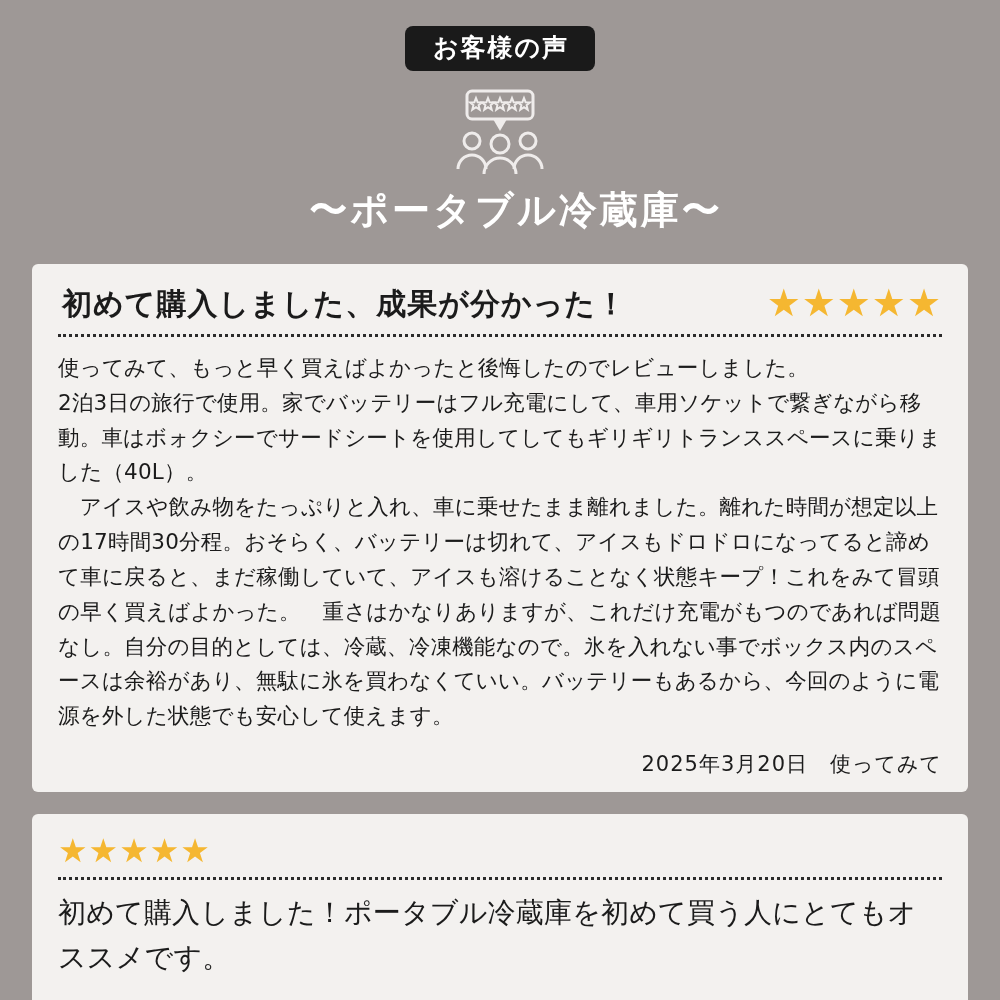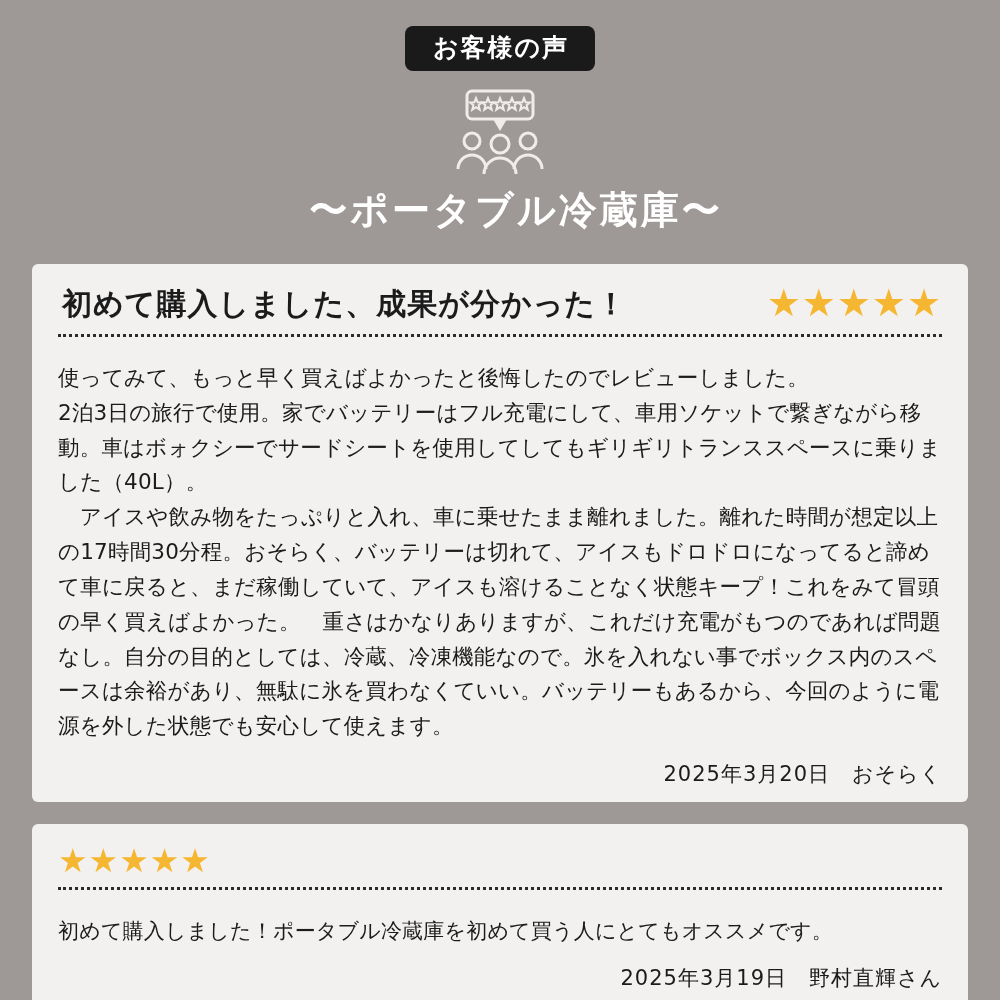--- a/index.html
+++ b/index.html
@@ -96,23 +96,22 @@
     margin: 12px 0 14px 0;
   }
   .dotted.tight { margin: 10px 0 10px 0; }
 
   .body-text {
     font-size: 21.5px;
     line-height: 1.62;
     color: #1b1b1b;
     letter-spacing: 0.2px;
     white-space: pre-wrap;
-    margin-top: 24px;
   }
-  .body-text.one-line { font-size: 21px; }
+  .body-text.one-line { font-size: 28px; }
 
   .sign {
     text-align: right;
     font-size: 21px;
     color: #1b1b1b;
     margin-top: 16px;
     letter-spacing: 1px;
   }
   .sign .name { margin-left: 22px; }
 </style>
@@ -152,21 +151,21 @@
   <div class="card first">
     <div class="card-head">
       <div class="review-title">初めて購入しました、成果が分かった！</div>
       <div class="stars">★★★★★</div>
     </div>
     <div class="dotted"></div>
     <div class="body-text">使ってみて、もっと早く買えばよかったと後悔したのでレビューしました。
 2泊3日の旅行で使用。家でバッテリーはフル充電にして、車用ソケットで繋ぎながら移動。車はボォクシーでサードシートを使用してしてもギリギリトランススペースに乗りました（40L）。
 　アイスや飲み物をたっぷりと入れ、車に乗せたまま離れました。離れた時間が想定以上の17時間30分程。おそらく、バッテリーは切れて、アイスもドロドロになってると諦めて車に戻ると、まだ稼働していて、アイスも溶けることなく状態キープ！これをみて冒頭の早く買えばよかった。　重さはかなりありますが、これだけ充電がもつのであれば問題なし。自分の目的としては、冷蔵、冷凍機能なので。氷を入れない事でボックス内のスペースは余裕があり、無駄に氷を買わなくていい。バッテリーもあるから、今回のように電源を外した状態でも安心して使えます。</div>
     <div class="sign">
-      <span>2025年3月20日</span><span class="name">おそらく</span>
+      <span>2025年3月20日</span><span class="name">使ってみて</span>
     </div>
   </div>
 
   <div class="card second">
     <div class="card-head">
       <div class="stars small">★★★★★</div>
     </div>
     <div class="dotted tight"></div>
     <div class="body-text one-line">初めて購入しました！ポータブル冷蔵庫を初めて買う人にとてもオススメです。</div>
     <div class="sign">

